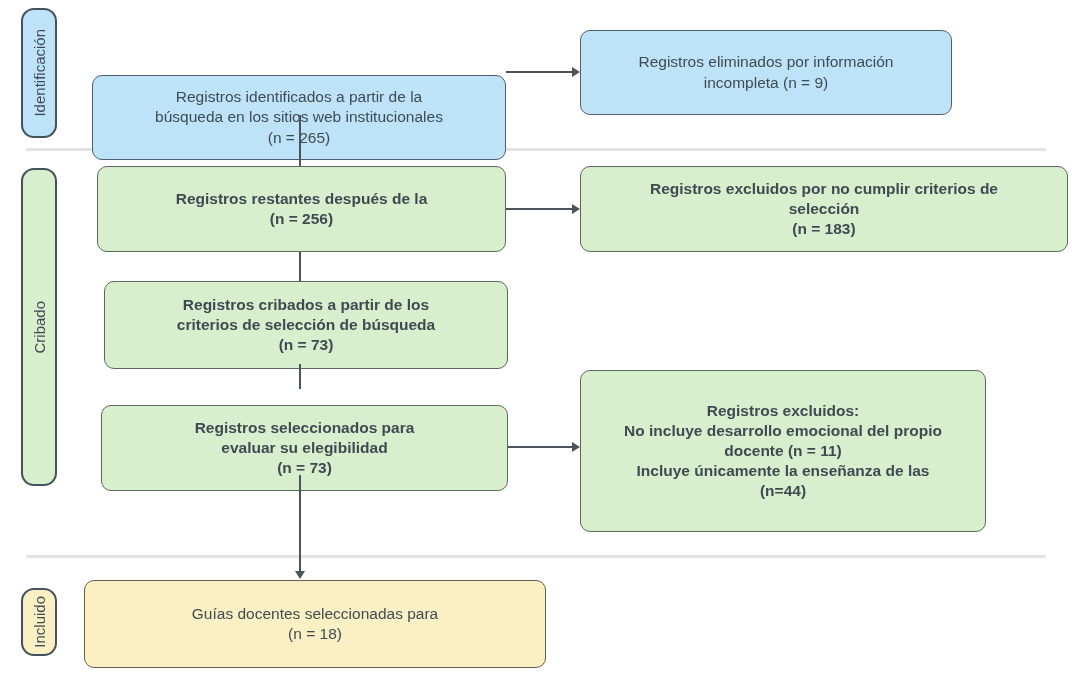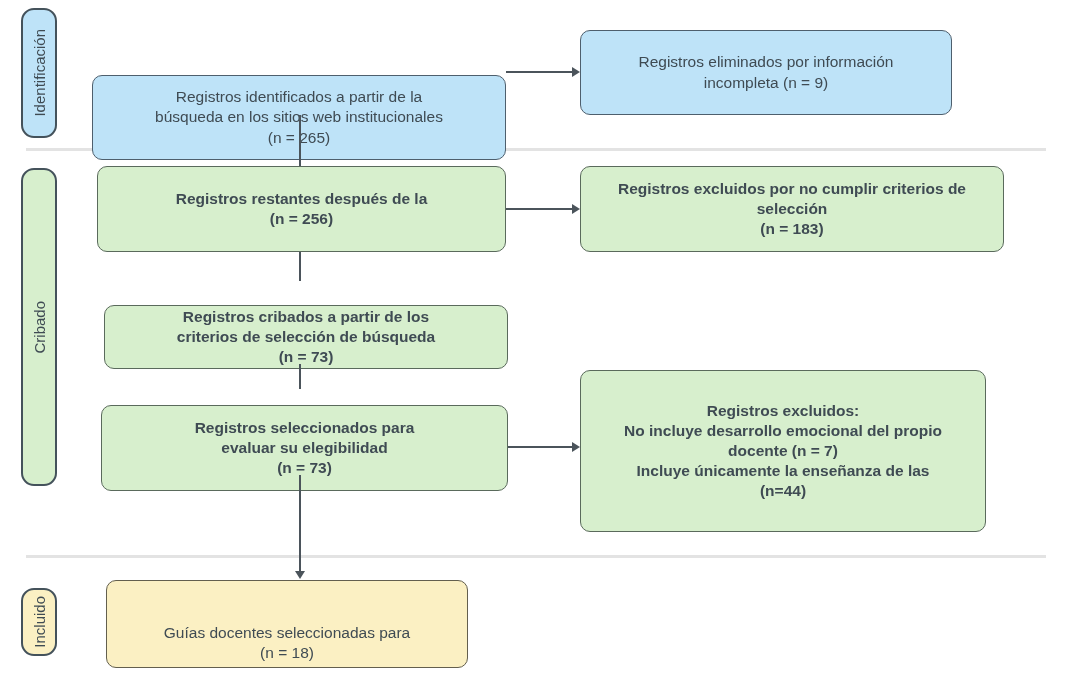--- a/index.html
+++ b/index.html
@@ -29,25 +29,25 @@
     padding: 4px 10px;
   }
   .box span { display: block; }
   .blue   { background: var(--identification-fill, #bee3f8); border: 1.6px solid var(--box-border-blue, #4e5f6d); }
   .green  { background: var(--screening-fill, #d7efcd);      border: 1.6px solid var(--box-border-green, #5a6a5c); font-weight: bold; }
   .yellow { background: var(--included-fill, #fbf0c3);       border: 1.6px solid var(--box-border-yellow, #635f4e); }
 
   #box-identified        { left: 92px;  top: 30px;  width: 414px; height: 85px; margin-top: 45px; }
   #box-eliminated        { left: 580px; top: 30px;  width: 372px; height: 85px; }
   #box-remaining         { left: 97px;  top: 166px; width: 409px; height: 86px; }
-  #box-excluded-criteria { left: 580px; top: 166px; width: 424px; height: 86px; text-align: right; }
-  #box-screened          { left: 104px; top: 281px; width: 404px; height: 64px; margin-top: 24px; }
+  #box-excluded-criteria { left: 580px; top: 166px; width: 488px; height: 86px; text-align: right; }
+  #box-screened          { left: 104px; top: 281px; width: 404px; height: 88px; }
   #box-eligibility       { left: 101px; top: 389px; width: 407px; height: 86px; margin-top: 16px; }
   #box-excluded-reasons  { left: 580px; top: 370px; width: 406px; height: 162px; }
-  #box-included          { left: 106px;  top: 580px; width: 362px; height: 88px; justify-content: flex-end; }
+  #box-included          { left: 84px;  top: 580px; width: 462px; height: 88px; }
 
   
   .stage-label {
     position: absolute;
     left: 21px;
     width: 36px;
     box-sizing: border-box;
     border-radius: 13px;
     border: 2px solid #44525b;
     display: flex;
@@ -137,21 +137,21 @@
   </div>
 
   <div class="box green" id="box-eligibility">
     <span>Registros seleccionados para</span>
     <span>evaluar su elegibilidad</span>
     <span>(n = 73)</span>
   </div>
   <div class="box green" id="box-excluded-reasons">
     <span>Registros excluidos:</span>
     <span>No incluye desarrollo emocional del propio</span>
-    <span>docente (n = 7)</span>
+    <span>docente (n = 11)</span>
     <span>Incluye únicamente la enseñanza de las</span>
     <span>(n=44)</span>
   </div>
 
   <div class="box yellow" id="box-included">
     <span>Guías docentes seleccionadas para</span>
     <span>(n = 18)</span>
   </div>
 
   <div class="h-line" style="left:506px; top:71px; width:67px;"></div>

